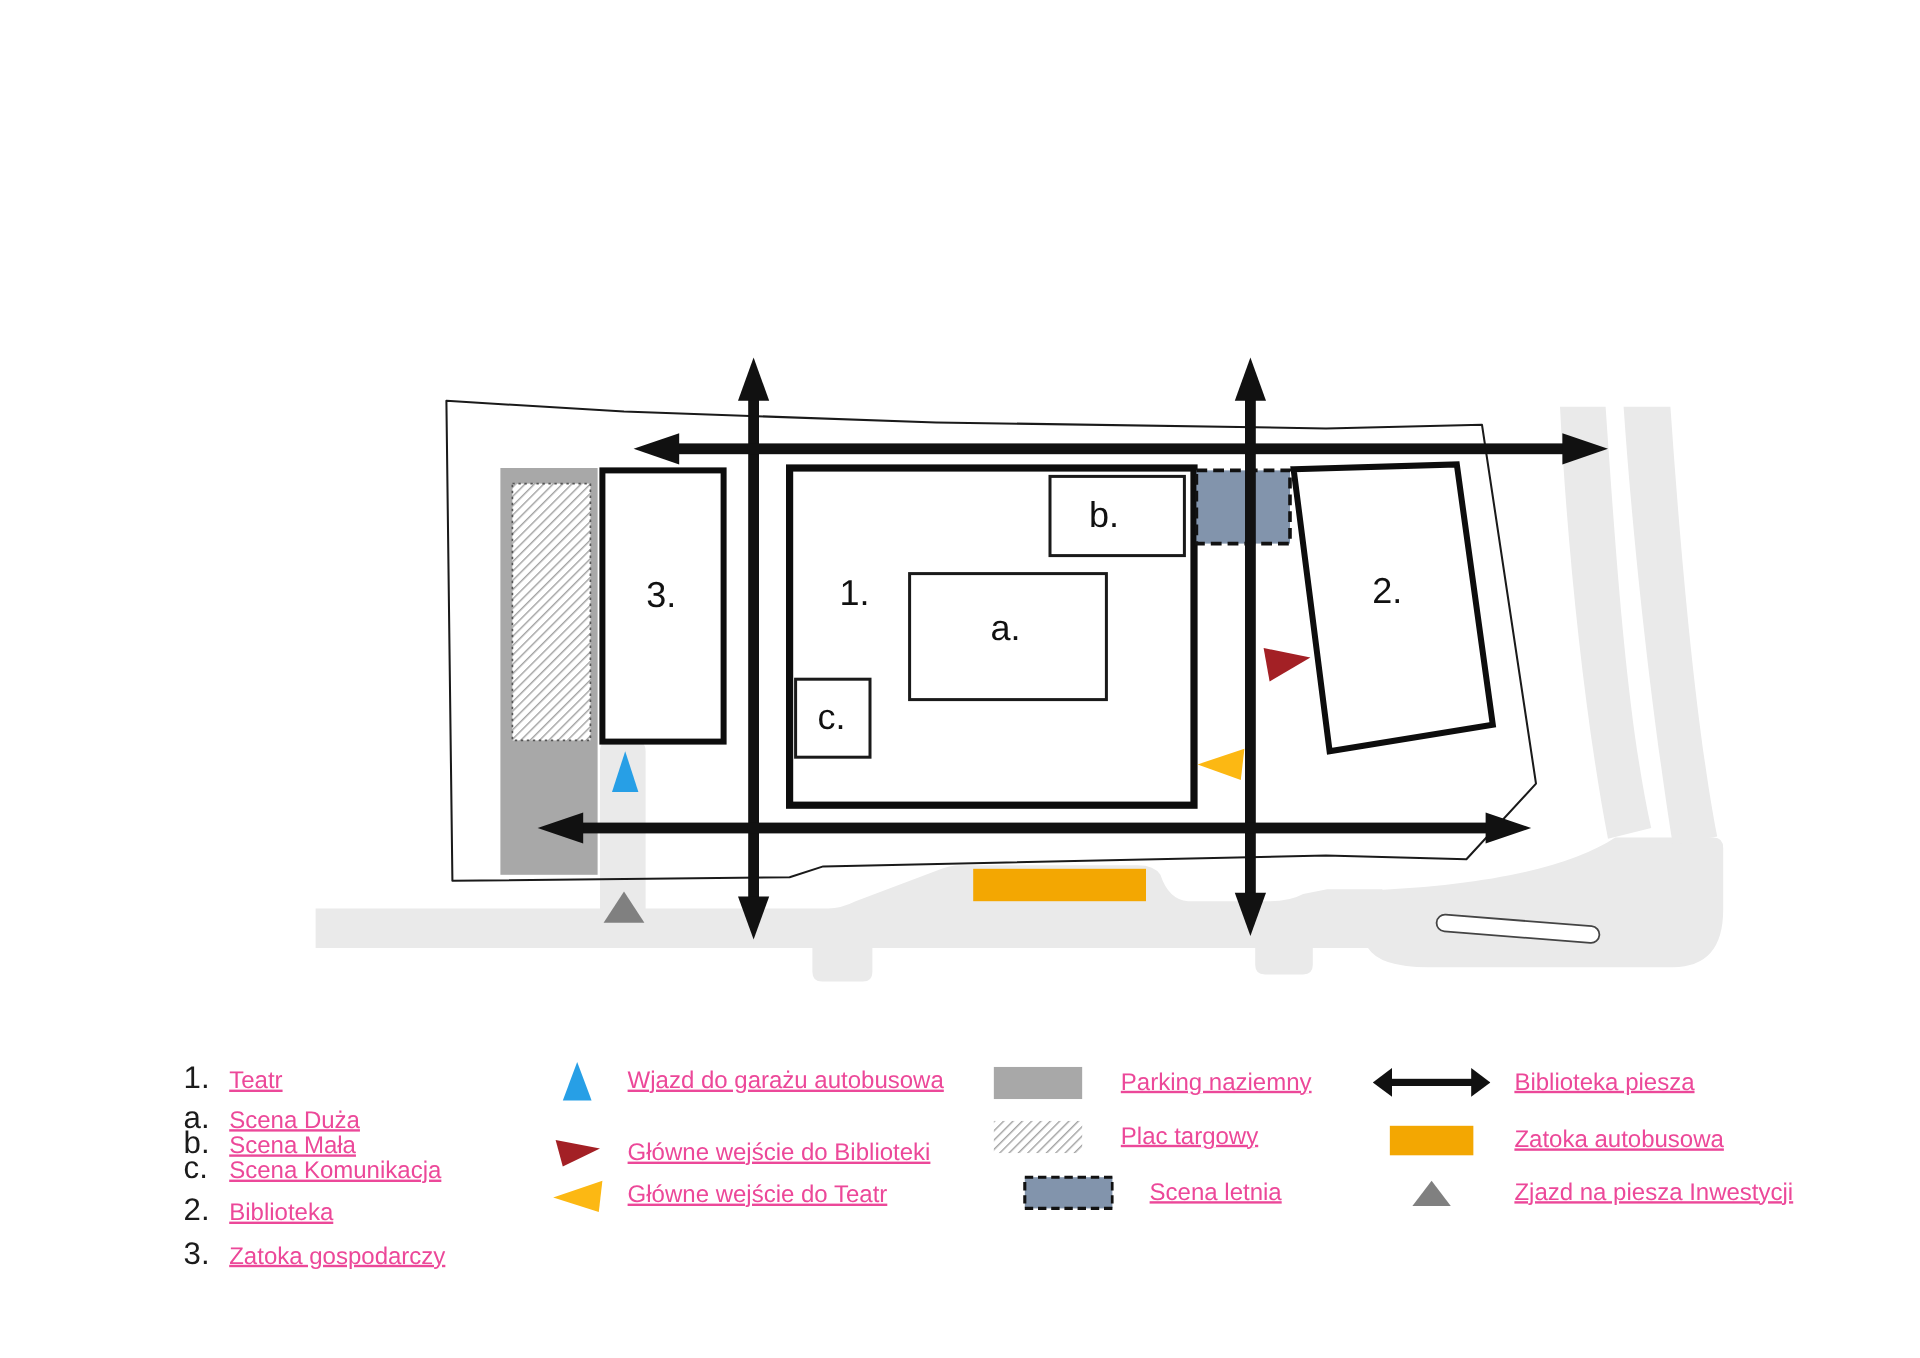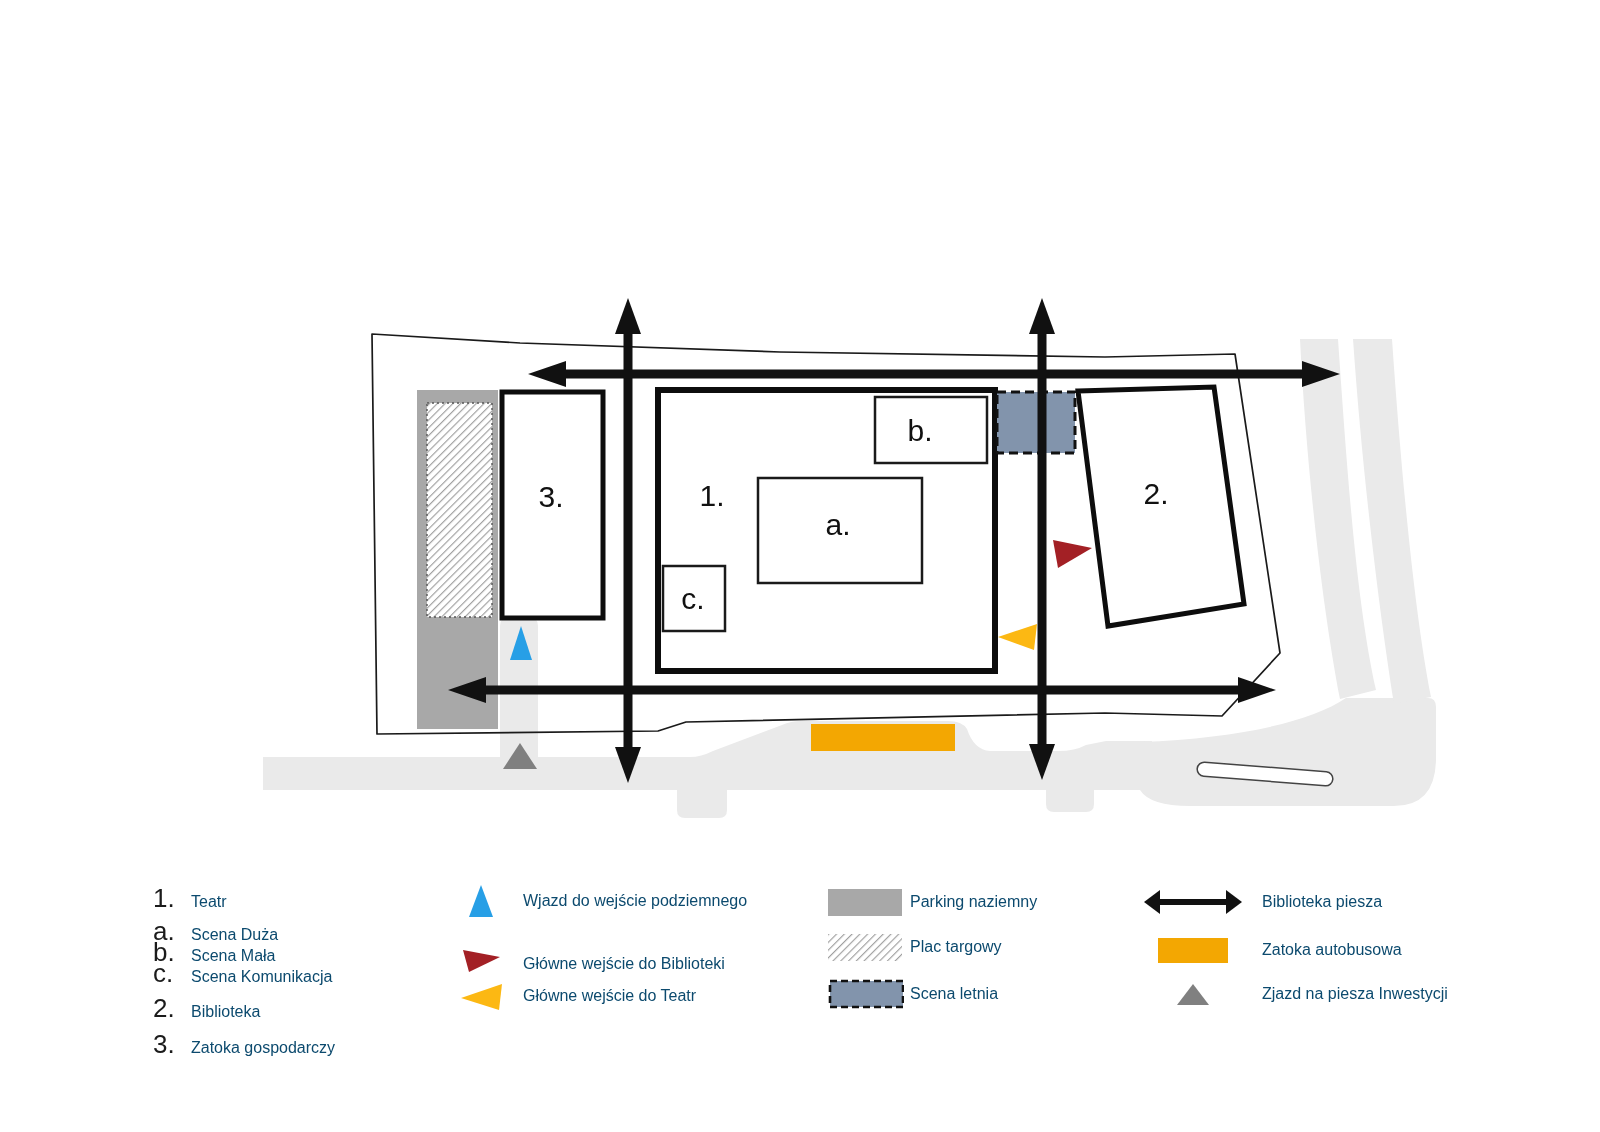--- a/index.html
+++ b/index.html
@@ -1,27 +1,27 @@
 <!DOCTYPE html>
 <html><head>
 <meta charset="utf-8">
 <style>
   html,body{margin:0;padding:0;background:#ffffff;}
   body{width:1600px;height:1132px;position:relative;overflow:hidden;
        font-family:"Liberation Sans",sans-serif;color:#1c1c1c;}
   #plan-svg{position:absolute;left:0;top:0;}
   .map-label{font-family:"Liberation Sans",sans-serif;fill:#111;font-size:30px;}
   .legend-row{position:absolute;display:flex;align-items:center;white-space:nowrap;}
-  .legend-row .lg-label{font-size:16px;color:#0c4a6e;}
+  .legend-row .lg-label{font-size:20px;color:#ec4899;text-decoration:underline;}
   .col1{height:34px;align-items:baseline;}
   .col1 .lg-num{font-size:26px;width:38px;display:inline-block;color:#1b1b1b;}
   .icon-box{width:50px;display:flex;justify-content:center;align-items:center;}
   .icon-box-wide{width:100px;display:flex;justify-content:center;align-items:center;}
   .swatch-box{width:76px;display:flex;justify-content:flex-start;align-items:center;}
-  .ml17{margin-left:17px;} .ml21{margin-left:6px;} .ml19{margin-left:19px;}
+  .ml17{margin-left:17px;} .ml21{margin-left:30px;} .ml19{margin-left:19px;}
 </style>
 </head>
 <body>
 
 <svg id="plan-svg" width="1600" height="1132" viewBox="0 0 1600 1132">
   <defs>
     <pattern id="hatch" width="5.5" height="5.5" patternUnits="userSpaceOnUse" patternTransform="rotate(-45)">
       <rect width="5.5" height="5.5" fill="#ffffff"></rect>
       <line x1="0" y1="0.6" x2="5.5" y2="0.6" stroke="#9b9b9b" stroke-width="1.1"></line>
     </pattern>
@@ -130,21 +130,21 @@
     <span class="lg-num">3.</span>
     <span class="lg-label">Zatoka gospodarczy</span>
   </div>
 
   <div class="legend-row" style="left:456px;top:881px;height:40px;">
     <span class="icon-box">
       <svg width="26" height="34">
           <polygon points="13,1 25,33 1,33" fill="#279FE6"></polygon>
         </svg>
     </span>
-    <span class="lg-label ml17">Wjazd do wejście podziemnego</span>
+    <span class="lg-label ml17">Wjazd do garażu autobusowa</span>
   </div>
   <div class="legend-row" style="left:456px;top:933px;height:40px;align-items:flex-end;">
     <span class="icon-box">
       <svg width="40" height="30">
           <polygon points="2,7 39,14 8,29" fill="#A32025"></polygon>
         </svg>
     </span>
     <span class="lg-label ml17">Główne wejście do Biblioteki</span>
   </div>
   <div class="legend-row" style="left:456px;top:976px;height:40px;">
@@ -165,21 +165,21 @@
     <span class="lg-label ml21">Parking naziemny</span>
   </div>
   <div class="legend-row" style="left:828px;top:927px;height:40px;">
     <span class="swatch-box">
       <svg width="74" height="27">
           <rect width="74" height="27" fill="url(#hatch)"></rect>
         </svg>
     </span>
     <span class="lg-label ml21">Plac targowy</span>
   </div>
-  <div class="legend-row" style="left:828px;top:974px;height:40px;">
+  <div class="legend-row" style="left:852px;top:974px;height:40px;">
     <span class="swatch-box">
       <svg width="78" height="31">
           <rect x="2" y="2" width="73" height="26" stroke="#111" stroke-width="2.6" stroke-dasharray="7,4" fill="#8294AC"></rect>
         </svg>
     </span>
     <span class="lg-label ml21">Scena letnia</span>
   </div>
 
   <div class="legend-row" style="left:1143px;top:882px;height:40px;">
     <span class="icon-box-wide">

